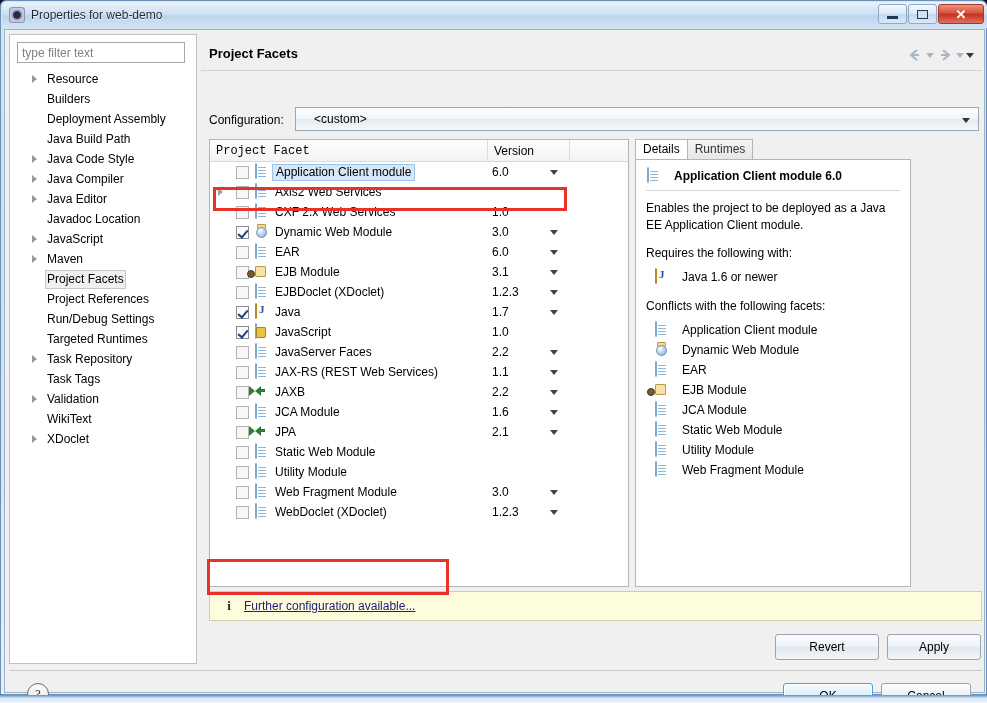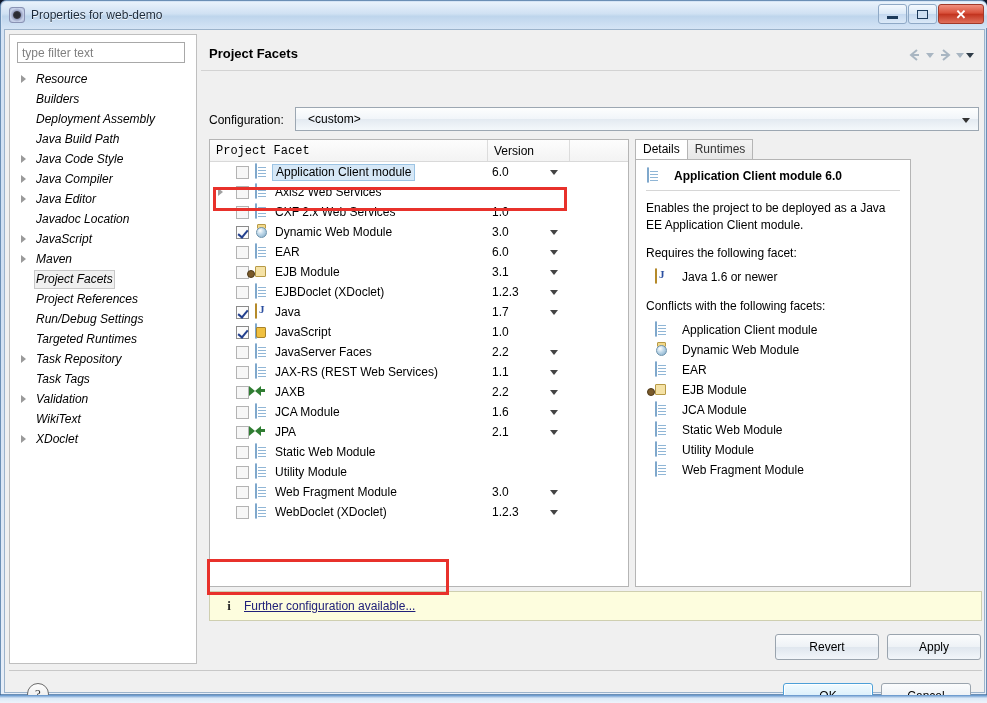--- a/index.html
+++ b/index.html
@@ -84,21 +84,21 @@
     background: #ffffff;
     border: 1px solid #bfbfbf;
   }
   .filter-box {
     position: absolute; left: 7px; top: 7px; width: 168px; height: 21px;
     border: 1px solid #a8a8a8; background: #ffffff;
     font-size: 12px; color: #808080;
     padding: 2px 4px; line-height: 16px;
   }
   .tree {
-    position: absolute; left: 2px; top: 34px; width: 100%; font-style: italic;
+    position: absolute; left: 13px; top: 34px; width: 100%;
   }
   .tree-item {
     height: 20px; line-height: 20px;
     padding-left: 22px; position: relative;
     font-size: 12px; color: #000; white-space: nowrap;
   }
   .tree-item .twisty {
     position: absolute; left: 9px; top: 6px;
     width: 0; height: 0;
     border-left: 5px solid #9a9a9a;
@@ -138,21 +138,21 @@
   }
   .nav-caret.dim { border-top-color: #a9b6c2; }
   .nav-caret.dark { border-top-color: #2e3b47; }
 
   
   .config-label { position: absolute; left: 8px; top: 79px; font-size: 12px; }
   .combo {
     position: absolute; left: 94px; top: 73px; width: 684px; height: 24px;
     border: 1px solid #9ca7b2;
     background: linear-gradient(to bottom, #fdfefe 0%, #f1f5f9 50%, #e3eaf1 51%, #f4f8fb 100%);
-    font-size: 12px; padding: 4px 12px; color: #000;
+    font-size: 12px; padding: 4px 18px; color: #000;
   }
   .combo .arrow {
     position: absolute; right: 8px; top: 10px;
     width: 0; height: 0;
     border-left: 4px solid transparent; border-right: 4px solid transparent;
     border-top: 5px solid #333;
   }
   .btn {
     border: 1px solid #9aa4ae;
     background: linear-gradient(to bottom, #fbfcfd 0%, #eef2f6 48%, #dfe6ee 50%, #f2f6fa 100%);
@@ -572,21 +572,21 @@
               <div class="tab">Details</div>
               <div class="tab inactive">Runtimes</div>
             </div>
           <div class="details-box">
             <div class="dheader">
               <span class="ficon"><span class="ic-doc"></span></span>
               <span class="dtitle">Application Client module 6.0</span>
             </div>
             <div class="dsep"></div>
             <div class="dpara">Enables the project to be deployed as a Java EE Application Client module.</div>
-            <div class="dsub">Requires the following facet:</div>
+            <div class="dsub">Requires the following with:</div>
             <div class="dlist" id="requires-list">
                 <div class="ditem">
                   <span class="ficon"><span class="ic-java"></span></span>
                   <span>Java 1.6 or newer</span>
                 </div>
               </div>
             <div class="dsub">Conflicts with the following facets:</div>
             <div class="dlist" id="conflicts-list">
                 <div class="ditem">
                   <span class="ficon"><span class="ic-doc"></span></span>

